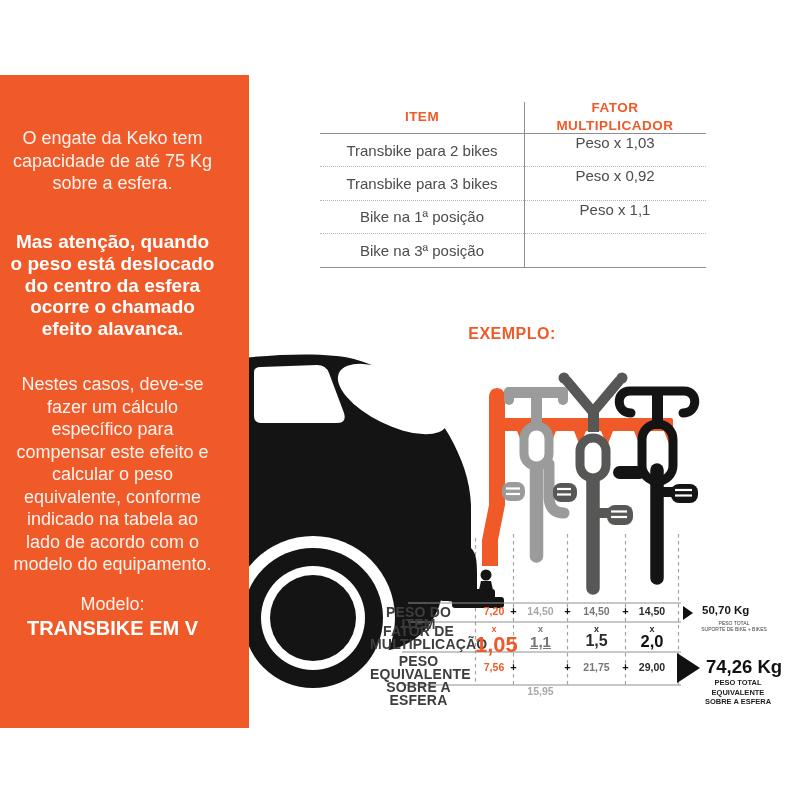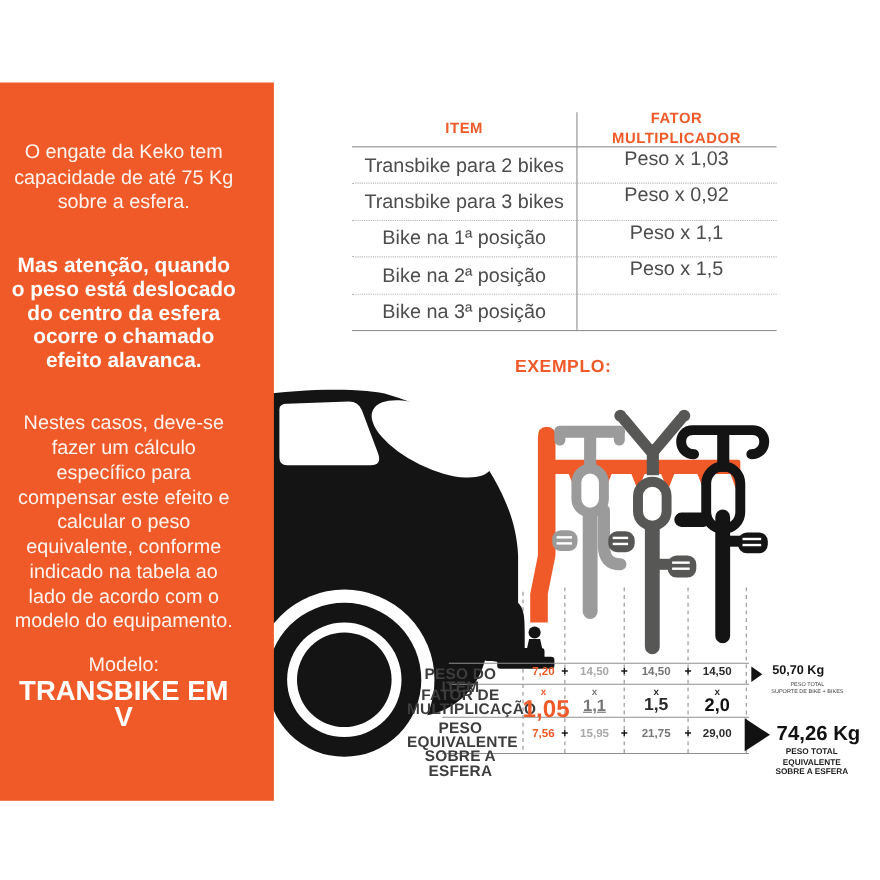--- a/index.html
+++ b/index.html
@@ -9,30 +9,30 @@
   }
   .abs{position:absolute;}
   
   .panel{
     left:0;top:75px;width:249px;height:653px;background:#F05A28;color:#fff;z-index:2;
   }
   .panel .blk{position:absolute;left:8px;width:209px;text-align:center;}
   .p-reg{font-size:18px;line-height:22.5px;color:rgba(255,255,255,.93);}
   .p-bold{font-size:19px;line-height:21.8px;font-weight:bold;color:#fff;}
   .model-label{font-size:18px;line-height:22px;color:rgba(255,255,255,.93);}
-  .model-name{font-size:25px;line-height:24px;font-weight:bold;color:#fff;}
+  .model-name{font-size:20px;line-height:24px;font-weight:bold;color:#fff;}
   
   .ftable{left:320px;top:100px;width:386px;z-index:2;}
   .ft-header{display:flex;height:33px;border-bottom:1.5px solid #8f8f8f;}
   .ft-row{display:flex;height:32.4px;border-bottom:1px dotted #b3b3b3;}
   .ft-row.last{border-bottom:1.5px solid #8f8f8f;}
   .ft-c1{width:204px;display:flex;align-items:center;justify-content:center;}
   .ft-c2{width:182px;display:flex;align-items:center;justify-content:space-between;flex-direction:column;}
   .ft-head-txt{color:#F05A28;font-weight:bold;font-size:13.5px;letter-spacing:.5px;line-height:15.5px;text-align:center;}
-  .ft-cell{color:#4c4c4c;font-size:18px;}
+  .ft-cell{color:#4c4c4c;font-size:15px;}
   .ft-divider{position:absolute;left:204px;top:2px;bottom:0;width:1px;background:#8f8f8f;}
   
   .exemplo{left:412px;top:325px;width:200px;text-align:center;color:#F05A28;
     font-weight:bold;font-size:16px;letter-spacing:.5px;z-index:2;}
   
   .lbl{font-weight:bold;font-size:14px;color:#3d3d3d;letter-spacing:.2px;text-align:center;z-index:2;}
   .val{font-weight:bold;font-size:10.5px;text-align:center;z-index:2;}
   .plus{font-weight:bold;font-size:11px;color:#111;text-align:center;z-index:2;}
   .times{font-weight:bold;font-size:9px;text-align:center;z-index:2;}
   .fnum{font-weight:bold;text-align:center;z-index:2;}
@@ -162,24 +162,20 @@
     <div class="ft-c2 ft-cell">Peso x 1,03</div>
   </div>
   <div class="ft-row">
     <div class="ft-c1 ft-cell">Transbike para 3 bikes</div>
     <div class="ft-c2 ft-cell">Peso x 0,92</div>
   </div>
   <div class="ft-row">
     <div class="ft-c1 ft-cell">Bike na 1ª posição</div>
     <div class="ft-c2 ft-cell">Peso x 1,1</div>
   </div>
-  <div class="ft-row">
-    <div class="ft-c1 ft-cell">Bike na 2ª posição</div>
-    <div class="ft-c2 ft-cell">Peso x 1,5</div>
-  </div>
   <div class="ft-row last">
     <div class="ft-c1 ft-cell">Bike na 3ª posição</div>
   </div>
   <div class="ft-divider"></div>
 </div>
 
 <div class="abs exemplo">EXEMPLO:</div>
 
 <div class="abs lbl" style="left:370px;top:606px;width:97px;line-height:12px;">PESO DO ITEM</div>
 <div class="abs lbl" style="left:370px;top:625px;width:97px;line-height:13px;">
@@ -203,21 +199,21 @@
 <div class="abs times c3" style="left:514px;top:624px;width:53px;">x</div>
 <div class="abs times c4" style="left:568px;top:624px;width:57px;">x</div>
 <div class="abs times c4" style="left:626px;top:624px;width:52px;">x</div>
 <div class="abs fnum c1" style="left:475px;top:632px;width:38px;font-size:22px;">1,05</div>
 <div class="abs fnum c3" style="left:514px;top:633px;width:53px;font-size:15px;text-decoration:underline;">1,1</div>
 <div class="abs fnum c4" style="left:568px;top:632px;width:57px;font-size:16px;">1,5</div>
 <div class="abs fnum" style="left:626px;top:632px;width:52px;font-size:16.5px;color:#111;">2,0</div>
 
 <div class="abs val c1" style="left:475px;top:661px;width:38px;">7,56</div>
 <div class="abs plus" style="left:505px;top:661px;width:17px;">+</div>
-<div class="abs val c2" style="left:514px;top:661px;width:53px;">15,95</div>
+<div class="abs val c2" style="left:514px;top:685px;width:53px;">15,95</div>
 <div class="abs plus" style="left:559px;top:661px;width:17px;">+</div>
 <div class="abs val c3" style="left:568px;top:661px;width:57px;">21,75</div>
 <div class="abs plus" style="left:617px;top:661px;width:17px;">+</div>
 <div class="abs val c4" style="left:626px;top:661px;width:52px;">29,00</div>
 
 <div class="abs tot1-val" style="left:702px;top:604px;">50,70 Kg</div>
 <div class="abs tot1-cap" style="left:694px;top:620px;width:80px;">
   <span>PESO TOTAL</span><br>
   <span>SUPORTE DE BIKE + BIKES</span>
 </div>

